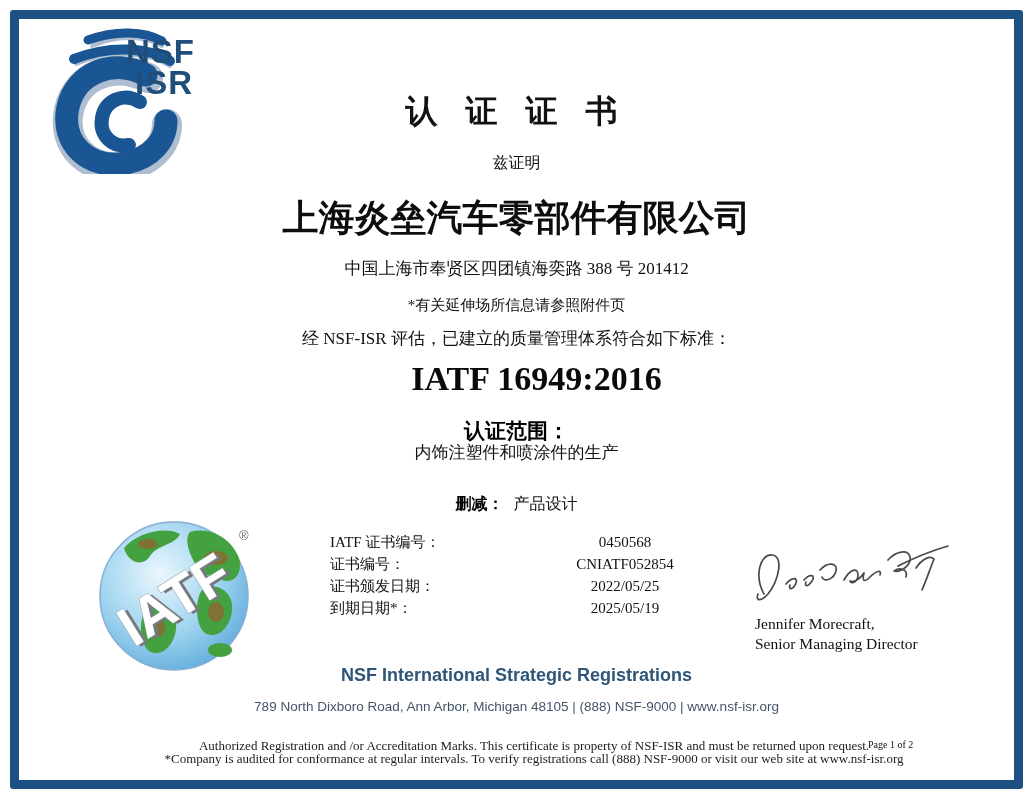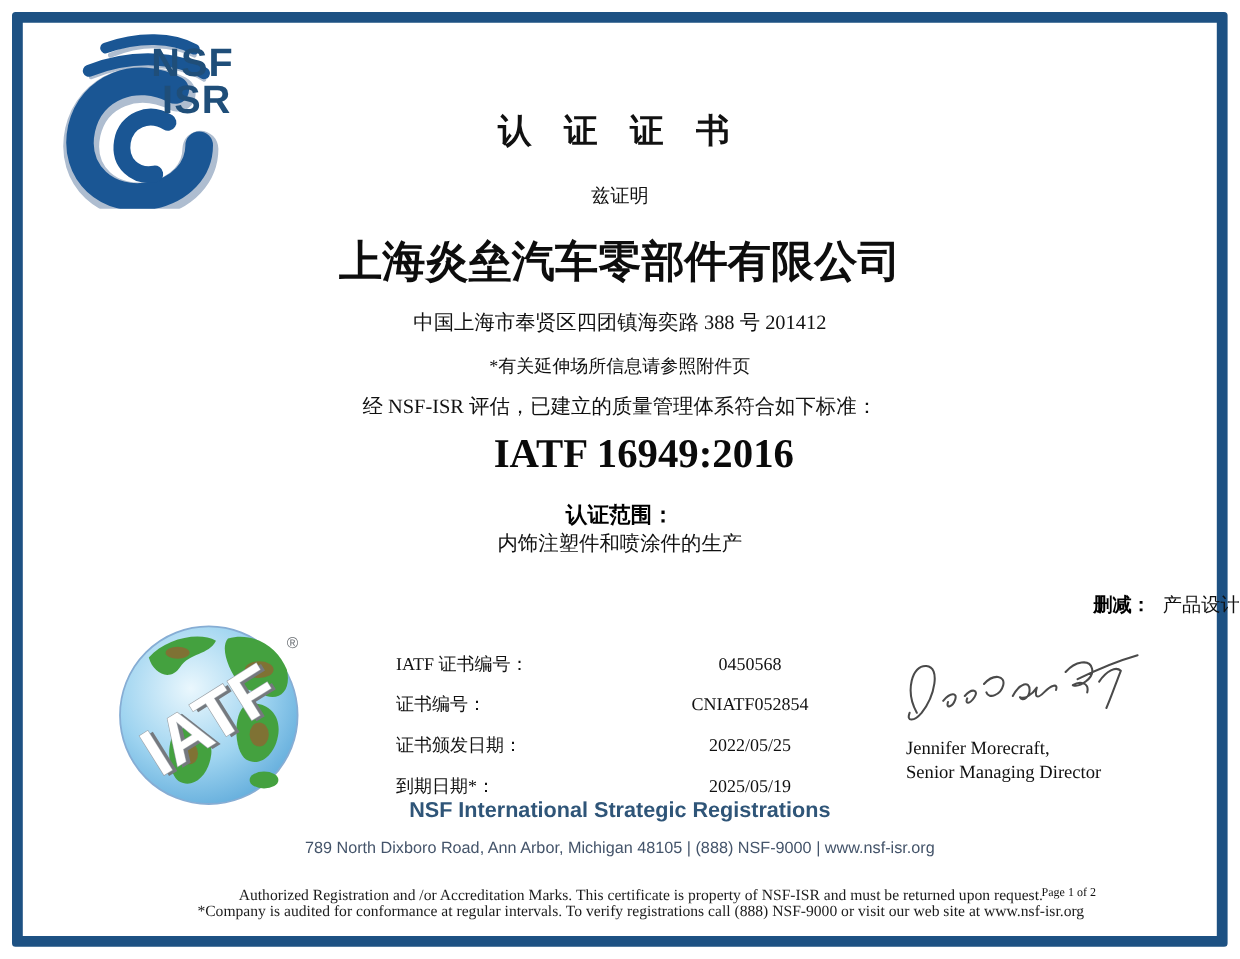--- a/index.html
+++ b/index.html
@@ -10,34 +10,34 @@
   }
   .border-frame {
     position:absolute; left:10px; top:10px; right:10px; bottom:10px;
     border:9px solid #1D5183; border-radius:3px; pointer-events:none;
   }
   .abs { position:absolute; }
   .ctr { left:0; right:0; text-align:center; }
   .serif { font-family:"Liberation Serif","DejaVu Serif",serif; }
   .sans  { font-family:"Liberation Sans","DejaVu Sans",sans-serif; }
 
-  .cert-title   { top:90px;  font-size:28px; font-weight:bold; letter-spacing:10px; color:#111; }
+  .cert-title   { top:90px;  font-size:32px; font-weight:bold; letter-spacing:10px; color:#111; }
   .certify-line { top:153px; font-size:16px; color:#111; }
   .company-name { top:194px; font-size:36px; font-weight:bold; color:#0d0d0d; }
   .company-addr { top:257px; font-size:17px; color:#111; }
   .ext-note     { top:296px; font-size:15px; color:#111; }
   .assess-line  { top:327px; font-size:17px; color:#111; }
   .standard     { top:360px; font-size:34px; font-weight:bold; color:#0a0a0a;margin-left:40px; }
-  .scope-label  { top:417px; font-size:18px; font-weight:bold; color:#000; }
+  .scope-label  { top:417px; font-size:21px; font-weight:bold; color:#000; }
   .scope-text   { top:441px; font-size:17px; color:#111; }
-  .excl-line    { top:494px; font-size:16px; color:#111;text-align:right; }
+  .excl-line    { top:494px; font-size:16px; color:#111; }
   .excl-line .lbl { font-weight:bold; color:#000; margin-right:10px; }
 
   .details { left:330px; top:531px; width:430px; font-size:15px; color:#111; }
-  .details .row { display:flex; line-height:22px;margin-top:12px; }
+  .details .row { display:flex; line-height:22px; }
   .details .lbl { width:160px; text-align:left; }
   .details .val { flex:1; text-align:center; }
 
   .nsf-logo-box { left:30px; top:26px; width:215px; height:148px; }
   .nsf-wordmark { left:126px; top:36px; font-size:33px; line-height:31px; font-weight:bold;
                   color:#1F4E79; letter-spacing:1px; }
   .nsf-wordmark .l2 { padding-left:9px; }
 
   .iatf-logo { left:96px; top:514px; width:160px; height:160px; }
 

